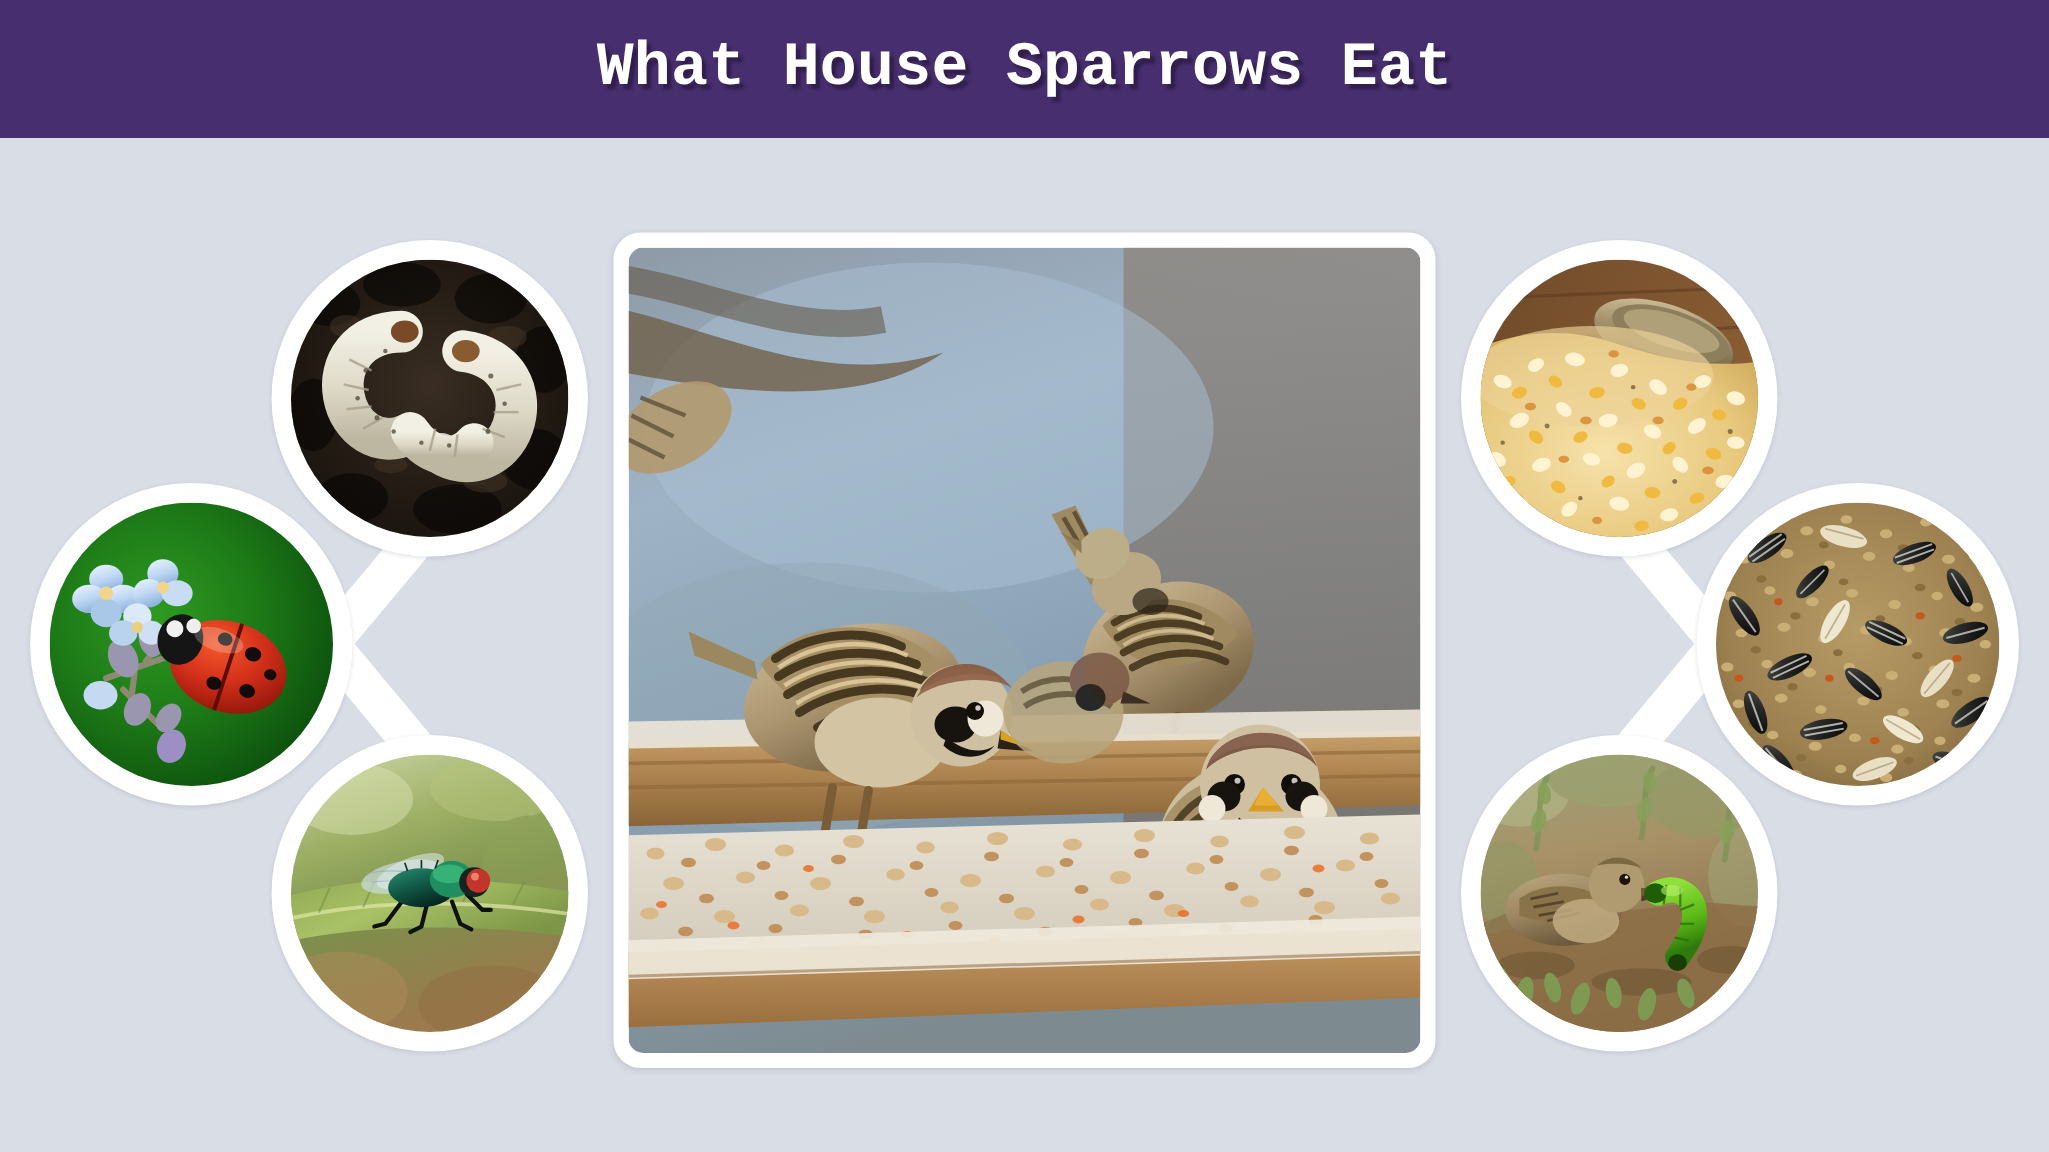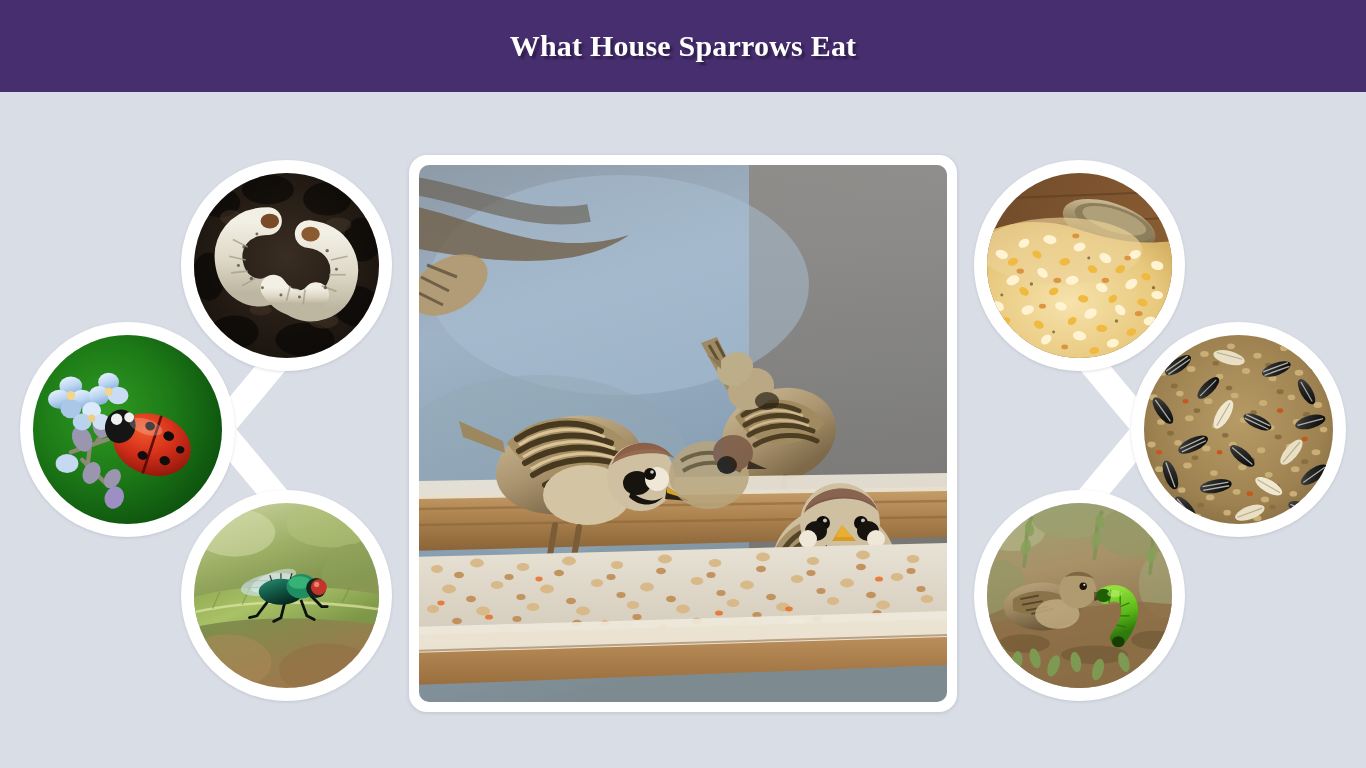--- a/index.html
+++ b/index.html
@@ -29,26 +29,26 @@
     top: 0;
     width: 1366px;
     height: 92px;
     background: #472e6e;
     display: flex;
     align-items: center;
     justify-content: center;
   }
   .header-title {
     color: #ffffff;
-    font-size: 30px;
+    font-size: 41px;
     font-weight: bold;
     letter-spacing: 0.2px;
     text-shadow: 3px 3px 2px rgba(30, 18, 50, 0.55);
     white-space: nowrap;
-    font-family: Liberation Serif, serif;
+    font-family: Liberation Mono, monospace;
   }
 
   
   .stage {
     position: absolute;
     left: 0;
     top: 92px;
     width: 1366px;
     height: 676px;
   }

